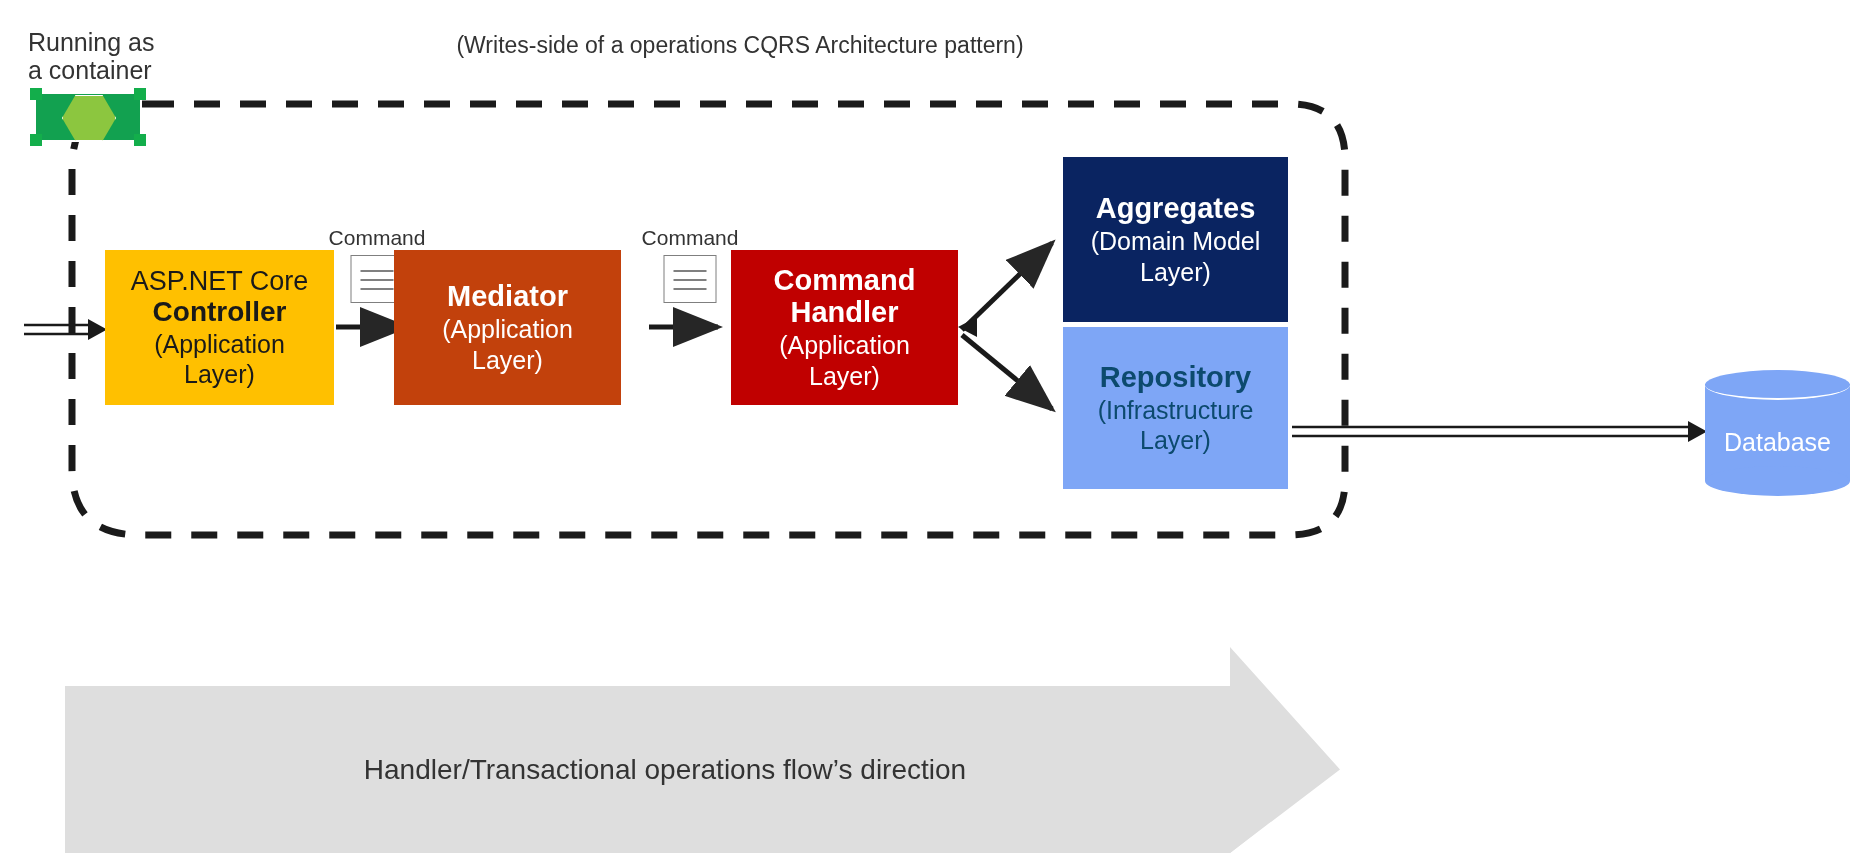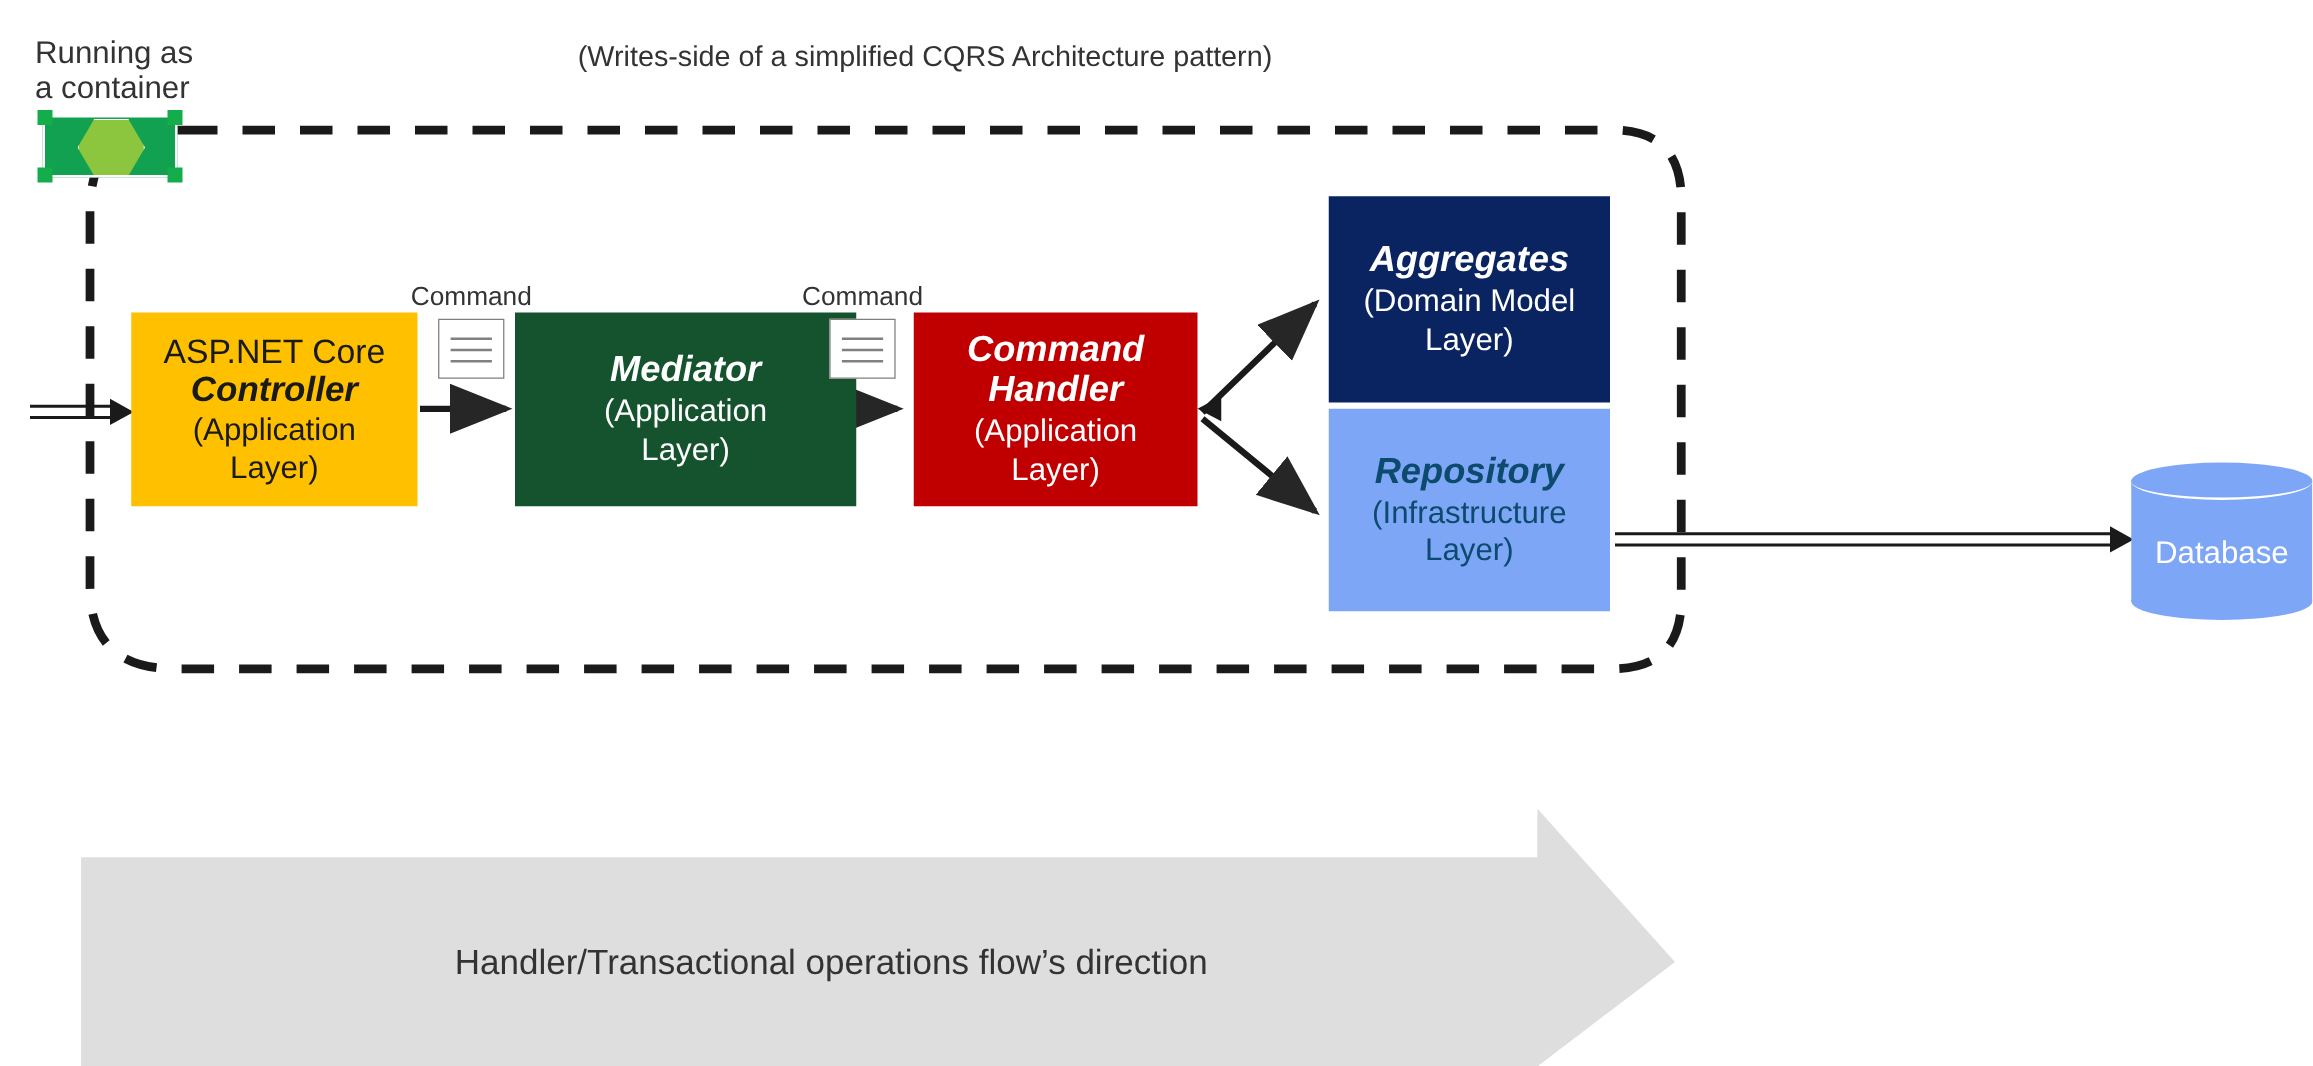--- a/index.html
+++ b/index.html
@@ -100,44 +100,43 @@
     display: flex;
     flex-direction: column;
     align-items: center;
     justify-content: center;
     text-align: center;
     padding: 4px 8px;
   }
   .box .bold-line {
     font-weight: bold;
     line-height: 1.1;
-    font-style: italic;
   }
   .box .plain-line {
     line-height: 1.12;
   }
 
   .box-controller {
     left: 105px;
     top: 250px;
     width: 229px;
     height: 155px;
     background: #FFC000;
     color: #1a1a1a;
   }
   .box-controller .plain-top { font-size: 27px; line-height: 1.1; }
   .box-controller .bold-line { font-size: 28px; margin-top: 1px; }
   .box-controller .plain-line { font-size: 25px; margin-top: 2px; }
 
   .box-mediator {
-    left: 412px;
+    left: 394px;
     top: 250px;
-    width: 273px;
+    width: 227px;
     height: 155px;
-    background: #14532d;
+    background: #c2410c;
     color: #ffffff;
   }
   .box-mediator .bold-line { font-size: 29px; }
   .box-mediator .plain-line { font-size: 25px; margin-top: 3px; }
 
   .box-handler {
     left: 731px;
     top: 250px;
     width: 227px;
     height: 155px;
@@ -326,21 +325,21 @@
   <div class="abs container-icon">
     <div class="body"></div>
     <div class="hex"></div>
     <div class="handle h-tl"></div>
     <div class="handle h-tr"></div>
     <div class="handle h-bl"></div>
     <div class="handle h-br"></div>
   </div>
 
   <div class="abs title-block">
-    <div class="title-sub">(Writes-side of a simplified CQRS Architecture pattern)</div>
+    <div class="title-sub">(Writes-side of a operations CQRS Architecture pattern)</div>
   </div>
 
   <div class="abs box box-controller">
     <div class="plain-top">ASP.NET Core</div>
     <div class="bold-line">Controller</div>
     <div class="plain-line">(Application</div>
     <div class="plain-line">Layer)</div>
   </div>
 
   <div class="cmd-group cmd-1">

